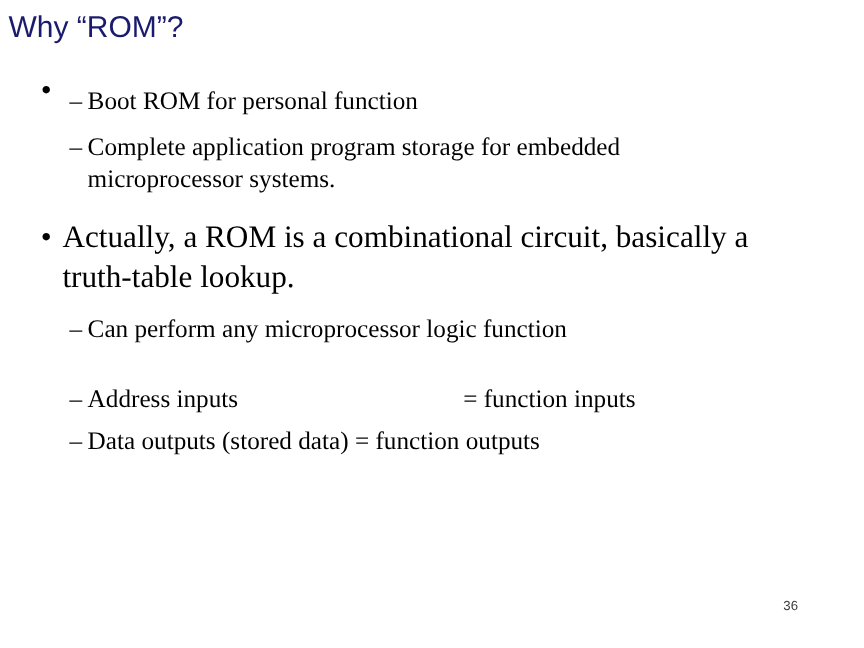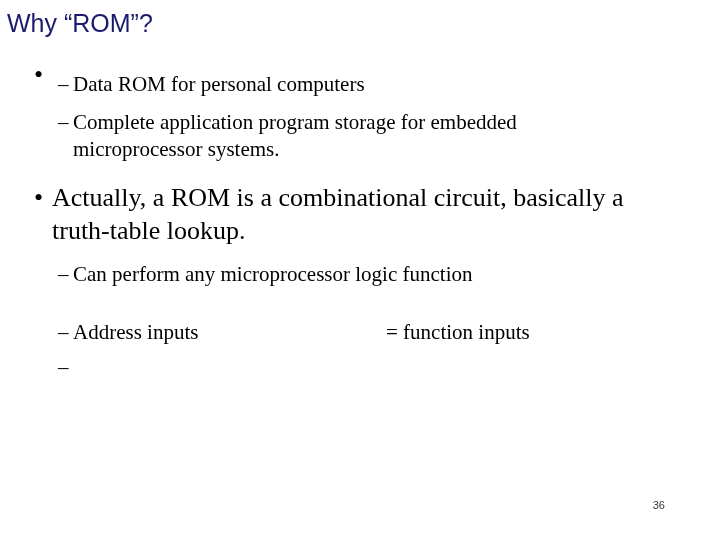--- a/index.html
+++ b/index.html
@@ -126,21 +126,21 @@
   <div class="body-area">
 
     <div class="l1">
       <span class="b-mark">•</span>
     </div>
 
     <div class="sp-a"></div>
 
     <div class="l2">
       <span class="b-mark">–</span>
-      <span class="b-text">Data ROM for personal computers</span>
+      <span class="b-text">Boot ROM for personal function</span>
     </div>
 
     <div class="sp-b"></div>
 
     <div class="l2">
       <span class="b-mark">–</span>
       <span class="b-text">Complete application program storage for embedded microprocessor systems.</span>
     </div>
 
     <div class="sp-c"></div>
@@ -161,19 +161,20 @@
 
     <div class="l2 tabbed">
       <span class="b-mark">–</span>
       <span class="b-text"><span class="tab-col">Address inputs</span><span>= function inputs</span></span>
     </div>
 
     <div class="sp-e"></div>
 
     <div class="l2">
       <span class="b-mark">–</span>
+      <span class="b-text">Data outputs (stored data) = function outputs</span>
     </div>
 
   </div>
 
   <div class="page-number">36</div>
 
 </div>
 
 </body></html>

